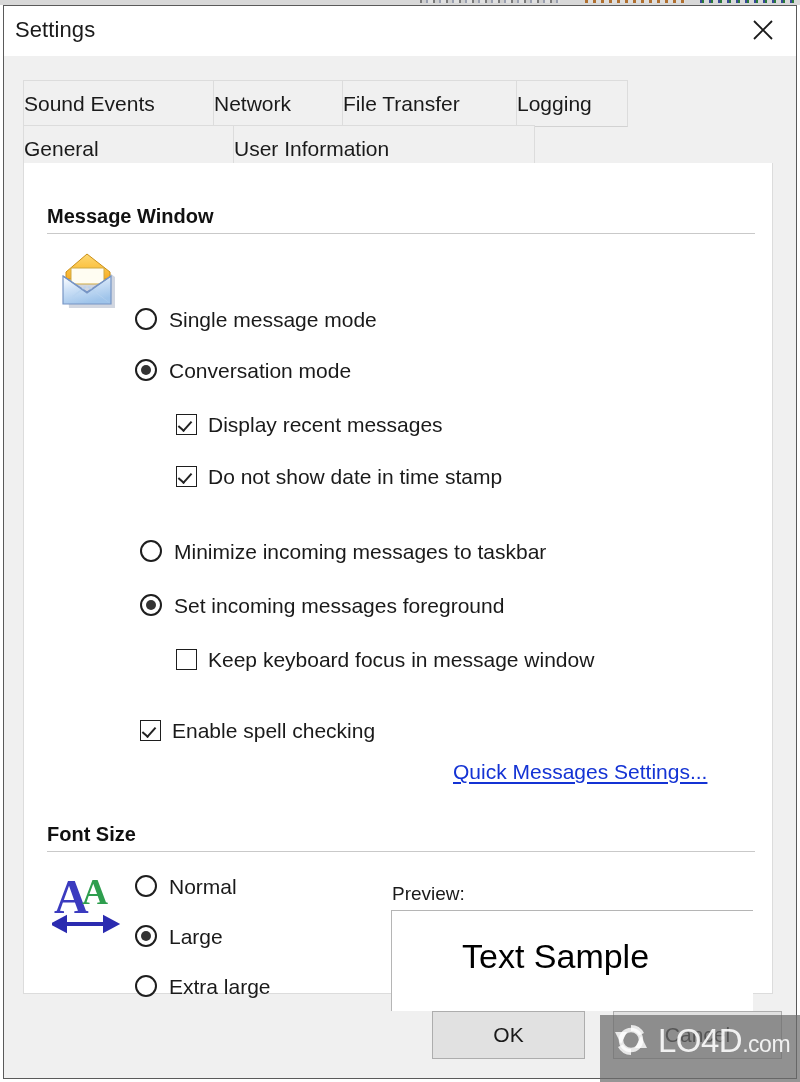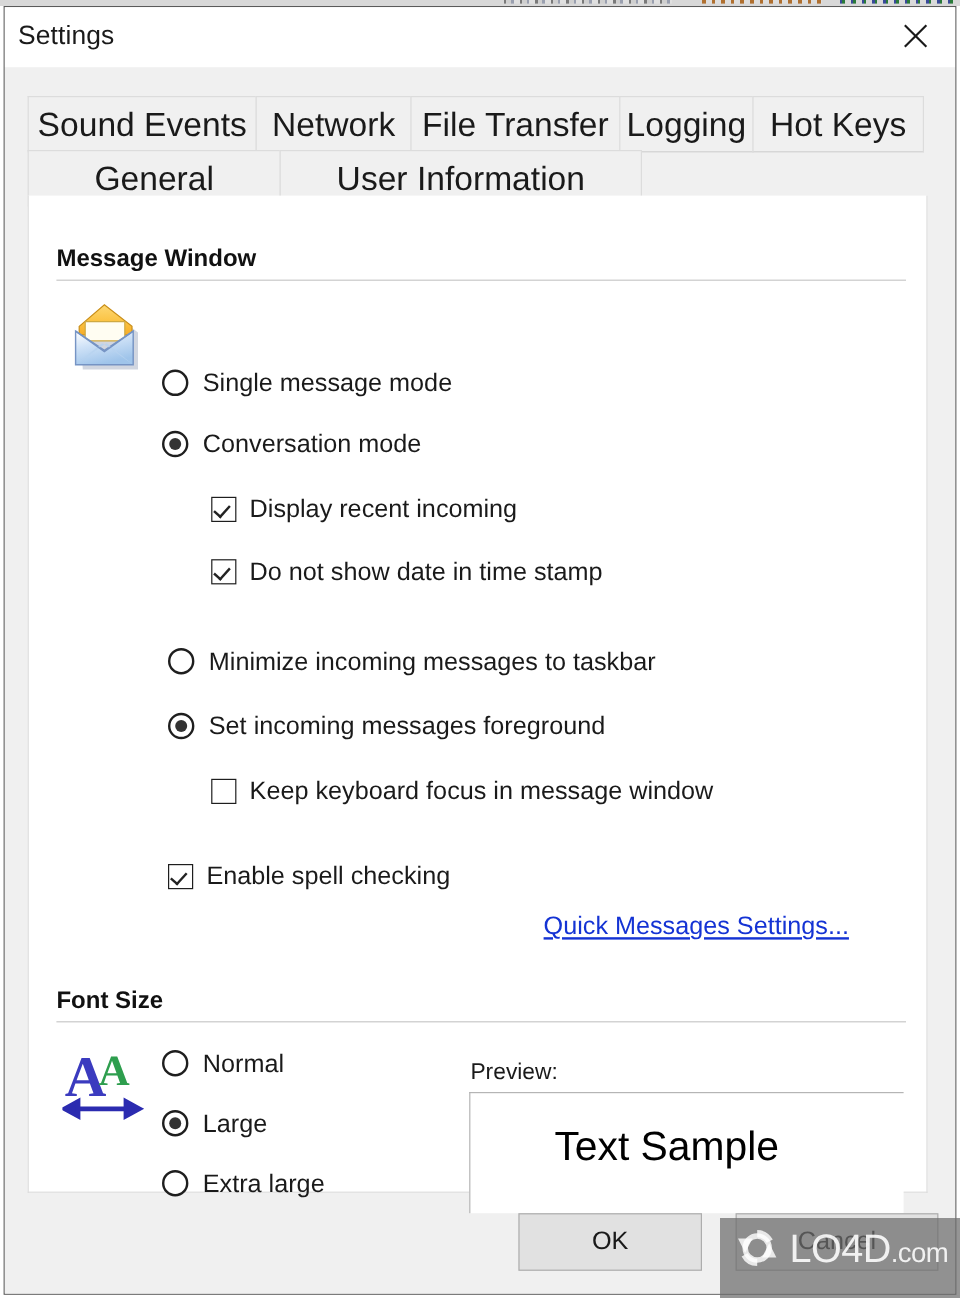--- a/index.html
+++ b/index.html
@@ -95,22 +95,22 @@
   .tabrow.row1 { top: 0px; }
   .tabrow.row2 { top: 45px; }
 
   .tab {
     box-sizing: border-box;
     background: #f0f0f0;
     border: 1px solid #dcdcdc;
     border-bottom: 1px solid #d2d2d2;
     display: flex;
     align-items: center;
-    justify-content: center;
-    font-size: 28px;
+    justify-content: flex-start;
+    font-size: 21px;
     color: #1a1a1a;
     margin-left: -1px;
     height: 47px;
   }
   .tab:first-child { margin-left: 0; }
 
   .tab.active {
     background: #ffffff;
     border: 1px solid #dcdcdc;
     border-bottom: 1px solid #ffffff;
@@ -297,23 +297,20 @@
             <span>Sound Events</span>
           </div>
           <div class="tab" style="width:130px">
             <span>Network</span>
           </div>
           <div class="tab" style="width:175px">
             <span>File Transfer</span>
           </div>
           <div class="tab" style="width:112px">
             <span>Logging</span>
-          </div>
-          <div class="tab" style="width:143px">
-            <span>Hot Keys</span>
           </div>
         </div>
         <div class="tabrow row2">
           <div class="tab" style="width:211px">
             <span>General</span>
           </div>
           <div class="tab" style="width:302px">
             <span>User Information</span>
           </div>
         </div>
@@ -357,21 +354,21 @@
           <span class="radio"></span>
           <span class="opt-label">Single message mode</span>
         </div>
         <div class="opt-row" style="left:111px; top:196px;">
           <span class="radio checked"></span>
           <span class="opt-label">Conversation mode</span>
         </div>
 
         <div class="opt-row" style="left:152px; top:251px;">
           <span class="checkbox checked"></span>
-          <span class="opt-label">Display recent incoming</span>
+          <span class="opt-label">Display recent messages</span>
         </div>
         <div class="opt-row" style="left:152px; top:303px;">
           <span class="checkbox checked"></span>
           <span class="opt-label">Do not show date in time stamp</span>
         </div>
 
         <div class="opt-row" style="left:116px; top:377px;align-items:center;">
           <span class="radio"></span>
           <span class="opt-label">Minimize incoming messages to taskbar</span>
         </div>

